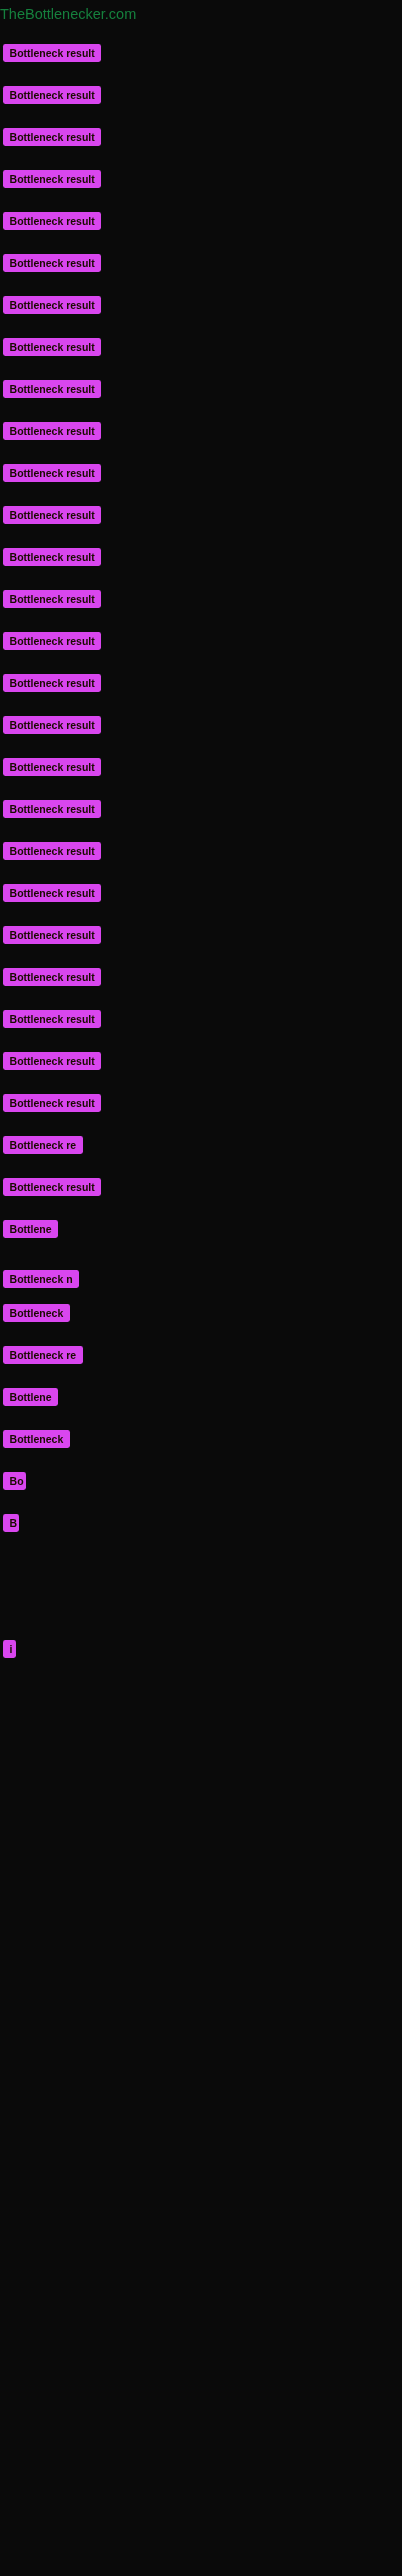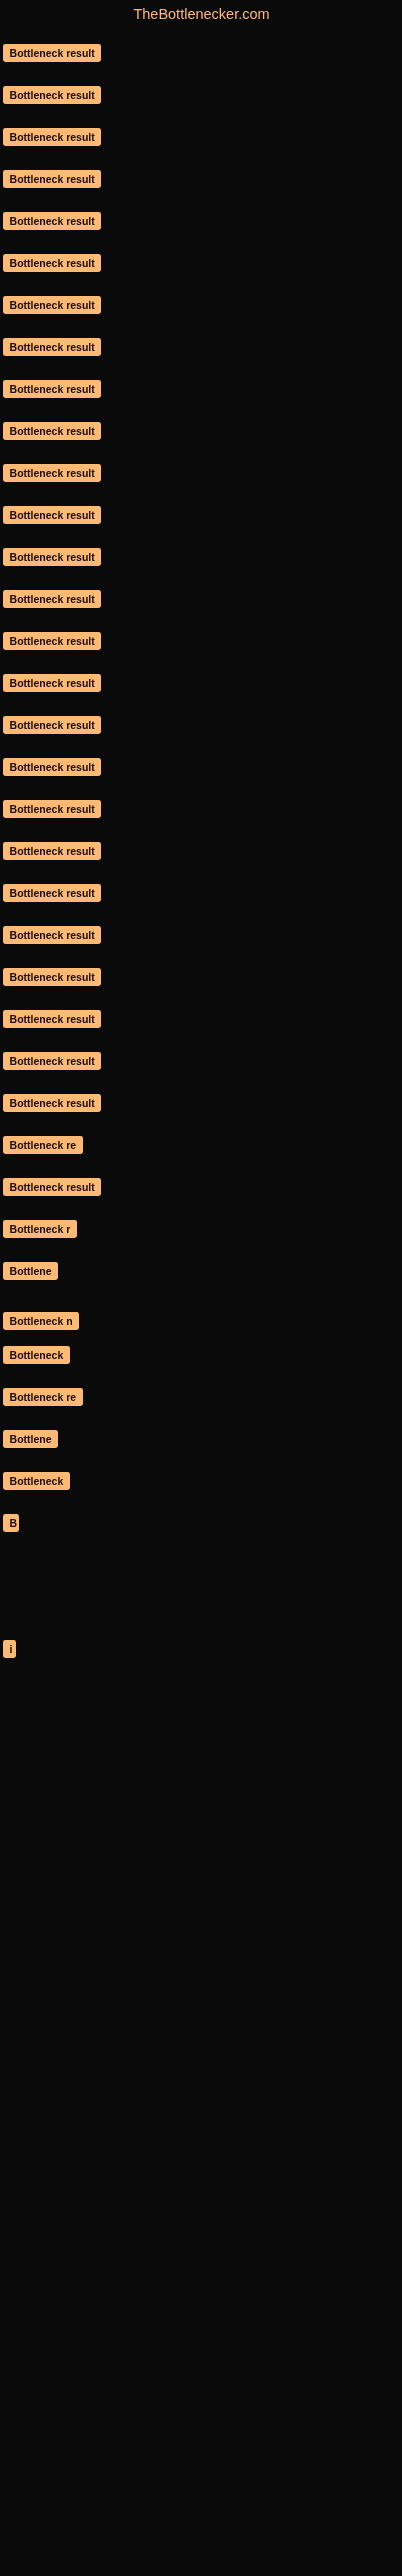--- a/index.html
+++ b/index.html
@@ -10,30 +10,29 @@
 
     body {
       background-color: #0a0a0a;
       width: 403px;
       min-height: 2576px;
       font-family: Arial, sans-serif;
       position: relative;
     }
 
     .site-title {
-      text-align: center;
-      color: #fdba74;
+      color: #15803d;
       font-size: 14.5px;
       padding: 6.4px 0 9.7px 0;
       font-weight: normal;
     }
 
     .bottleneck-label {
       display: inline-block;
-      background-color: #fdba74;
+      background-color: #d946ef;
       color: #1a0a00;
       font-size: 10.5px;
       font-weight: bold;
       padding: 3.2px 6.4px;
       border-radius: 2.4px;
       white-space: nowrap;
       overflow: hidden;
     }
 
     .row {
@@ -130,39 +129,39 @@
     <div class="row" style="height: 42px;">
       <span class="bottleneck-label" style="max-width: 109px;">Bottleneck result</span>
     </div>
     <div class="row" style="height: 42px;">
       <span class="bottleneck-label" style="max-width: 85px;">Bottleneck re</span>
     </div>
     <div class="row" style="height: 42px;">
       <span class="bottleneck-label" style="max-width: 109px;">Bottleneck result</span>
     </div>
     <div class="row" style="height: 42px;">
-      <span class="bottleneck-label" style="max-width: 76px;">Bottleneck r</span>
-    </div>
-    <div class="row" style="height: 42px;">
       <span class="bottleneck-label" style="max-width: 58px;">Bottlene</span>
     </div>
     <div class="row" style="height: 42px;">
       <span class="bottleneck-label" style="max-width: 81px; margin-top: 16px;">Bottleneck n</span>
     </div>
     <div class="row" style="height: 42px;">
       <span class="bottleneck-label" style="max-width: 68px;">Bottleneck</span>
     </div>
     <div class="row" style="height: 42px;">
       <span class="bottleneck-label" style="max-width: 85px;">Bottleneck re</span>
     </div>
     <div class="row" style="height: 42px;">
       <span class="bottleneck-label" style="max-width: 58px;">Bottlene</span>
     </div>
     <div class="row" style="height: 42px;">
       <span class="bottleneck-label" style="max-width: 68px;">Bottleneck</span>
+    </div>
+    <div class="row" style="height: 42px;">
+      <span class="bottleneck-label" style="max-width: 22.5px;">Bo</span>
     </div>
     <div class="row" style="height: 42px;">
       <span class="bottleneck-label" style="max-width: 16px;">B</span>
     </div>
     <div class="row" style="height: 42px;"></div>
     <div class="row" style="height: 42px;"></div>
     <div class="row" style="height: 42px;">
       <span class="bottleneck-label" style="max-width: 8px;">i</span>
     </div>
     <div class="row" style="height: 42px;"></div>

